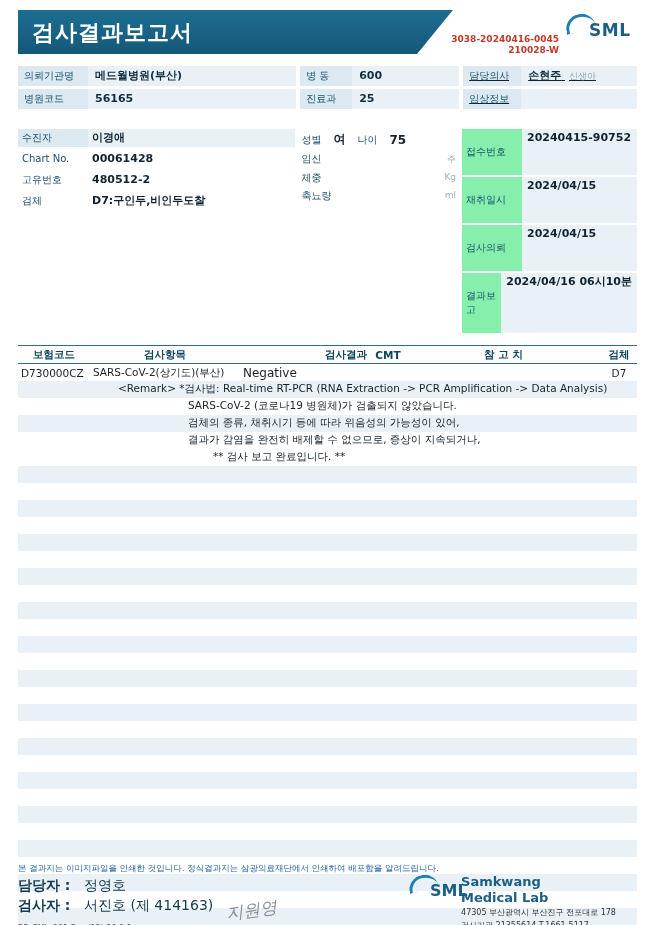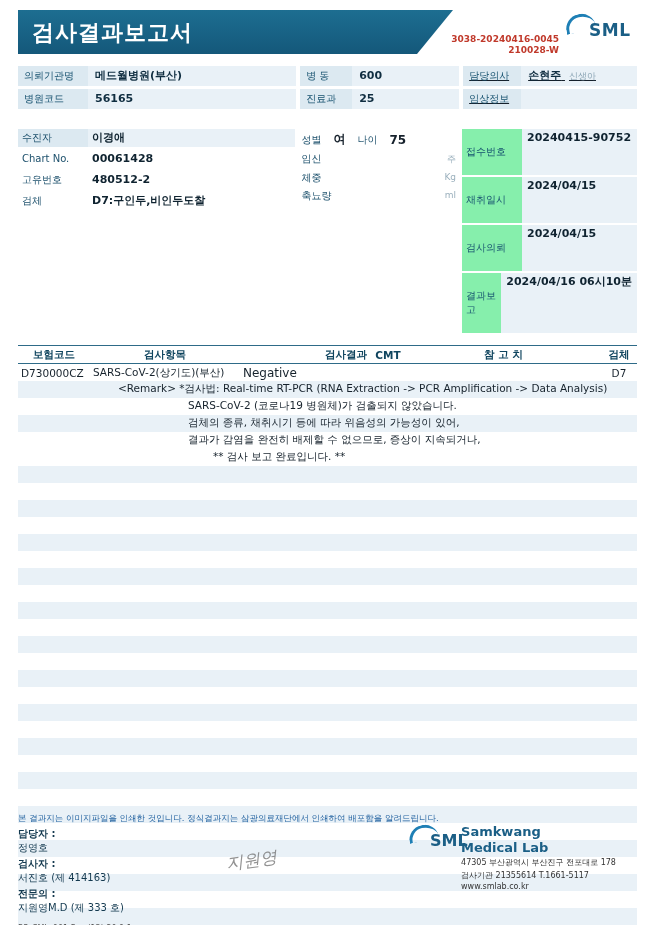--- a/index.html
+++ b/index.html
@@ -217,21 +217,21 @@
     bottom: 14px;
     width: 619px;
   }
   .foot-note {
     color: #1e5f9e;
     font-size: 8.5px;
     margin-bottom: 2px;
   }
   .foot-main { display:flex; position:relative; }
   .sign-block { width: 300px; }
-  .sign-row { display:flex; font-size:10px; margin-bottom:2px;flex-direction:column; }
+  .sign-row { display:flex; font-size:14px; margin-bottom:2px; }
   .sign-row .sk { width: 66px; color:#13394f; font-weight:bold; }
   .sign-row .sv { color:#13394f; }
   .stamp {
     position:absolute;
     left: 208px; top: 22px;
     font-size: 17px;
     color:#6f6f6f;
     font-family:"DejaVu Serif", serif;
     font-style: italic;
     transform: rotate(-8deg);
@@ -670,24 +670,20 @@
     <div class="foot-main">
       <div class="sign-block">
         <div class="sign-row">
           <div class="sk">담당자 :</div>
           <div class="sv">정영호</div>
         </div>
         <div class="sign-row">
           <div class="sk">검사자 :</div>
           <div class="sv">서진호 (제 414163)</div>
         </div>
-        <div class="sign-row">
-          <div class="sk">전문의 :</div>
-          <div class="sv">지원영M.D (제 333 호)</div>
-        </div>
       </div>
       <div class="stamp">지원영</div>
 
       <div class="lab-block">
         <div class="lab-logo">
           <div class="swoosh2"></div>
           <div class="letters2">SML</div>
         </div>
         <div>
           <div class="lab-name">Samkwang</div>

